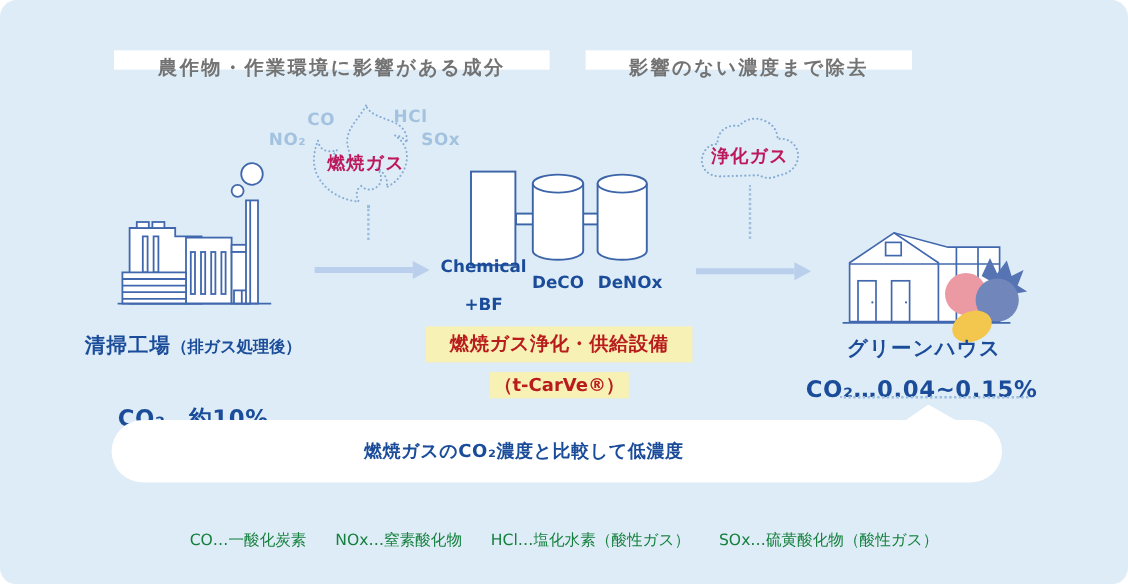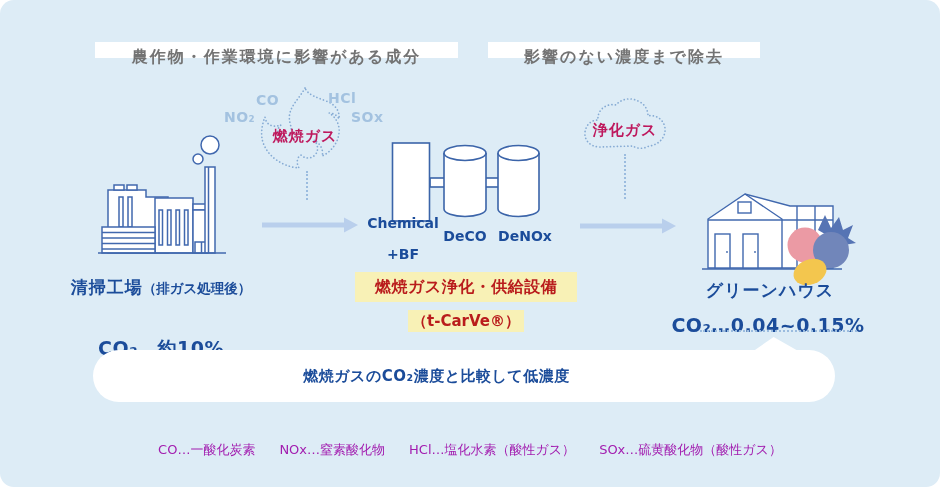--- a/index.html
+++ b/index.html
@@ -12,21 +12,21 @@
   .caption .t{font-size:17px;letter-spacing:1px;}
   .caption .n{font-size:13.5px;}
   .co2{color:#1b4c9a;font-weight:bold;font-size:19px;text-align:center;white-space:nowrap;letter-spacing:.5px;}
   .eq-label{color:#1b4c9a;font-weight:bold;font-size:14px;text-align:center;white-space:nowrap;}
   .hl{background:#f8f1b6;color:#b91c1c;font-weight:bold;text-align:center;}
   .dotv{border-left:2px dotted #9bbcdf;width:0;}
   .doth{border-top:2px dotted #9bbcdf;height:0;}
   .bubble{background:#ffffff;border-radius:26px;display:flex;align-items:center;justify-content:center;}
   .bubble-text{color:#1b4c9a;font-weight:bold;font-size:15px;letter-spacing:.5px;padding-right:55px;white-space:nowrap;}
   .tail{background:#ffffff;clip-path:polygon(45% 0,100% 100%,0 100%);}
-  .legend{width:940px;text-align:center;color:#a21caf;font-size:13px;white-space:nowrap;}
+  .legend{width:940px;text-align:center;color:#15803d;font-size:13px;white-space:nowrap;}
   .legend span{margin:0 12px;}
   svg{display:block;}
 </style>
 </head>
 <body>
 
 <div class="panel">
 
   <div class="abs tag" style="left:95px;top:42px;width:363px;">農作物・作業環境に影響がある成分</div>
   <div class="abs tag" style="left:488px;top:42px;width:272px;">影響のない濃度まで除去</div>

